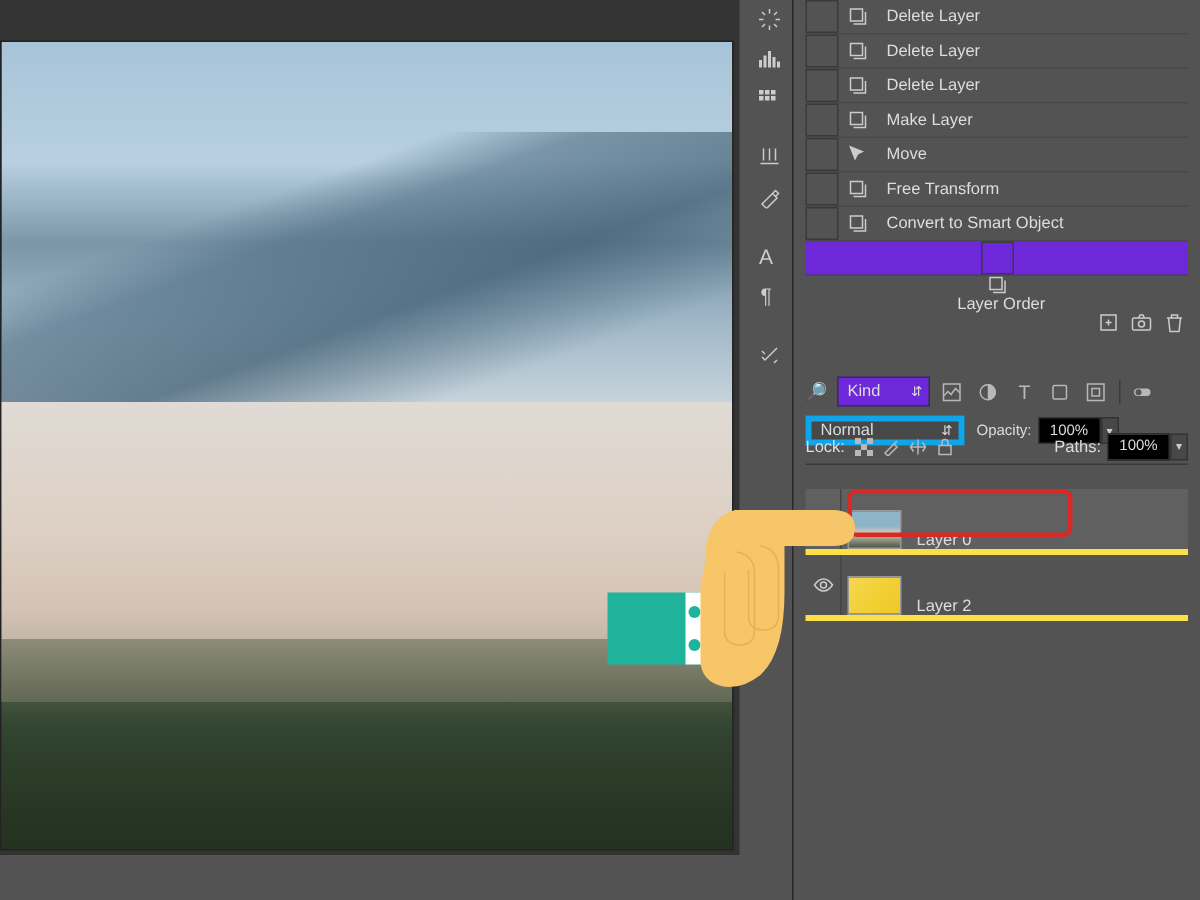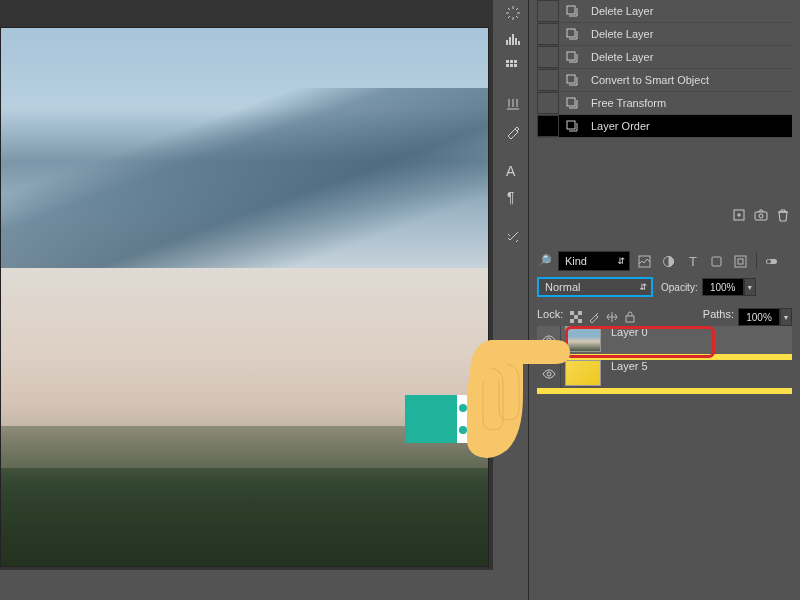--- a/index.html
+++ b/index.html
@@ -20,57 +20,57 @@
   background: linear-gradient(to bottom, rgba(55,75,50,0.4), rgba(35,50,30,0.9)); }
 
 .vtoolbar { position: absolute; left: 498px; top: 0; width: 30px; height: 262px; background: #535353; }
 .vtool { width: 30px; height: 26px; display: flex; align-items: center; justify-content: center; color: #ccc; }
 .vtool svg { width: 16px; height: 16px; }
 
 .right-panel { position: absolute; left: 528px; top: 0; width: 272px; height: 600px; background: #535353; border-left: 1px solid #282828; }
 
 .history-list { position: absolute; top: 0; left: 8px; right: 8px; }
 .history-item { height: 23px; display: flex; align-items: center; border-bottom: 1px solid #484848; background: #535353; }
-.history-item.selected { background: #000000; }
+.history-item.selected { background: #6d28d9; flex-direction: column; }
 .history-slot { width: 22px; height: 100%; border: 1px solid #3a3a3a; flex-shrink: 0; }
 .history-icon { width: 26px; height: 100%; display: flex; align-items: center; justify-content: center; }
 .history-icon svg { width: 14px; height: 14px; }
 .history-label { color: #ddd; font-size: 11px; padding-left: 6px; }
 
 .history-footer { position: absolute; top: 207px; right: 10px; width: 80px; height: 20px; display: flex; gap: 8px; justify-content: flex-end; align-items: center; }
 .footer-icon { color: #ccc; }
 .footer-icon svg { width: 14px; height: 14px; }
 
 .panel-tabs { position: absolute; top: 227px; left: 0; right: 0; height: 22px; background: #424242; display: flex; align-items: center; border-top: 1px solid #282828; }
 .tab { padding: 0 10px; height: 100%; display: flex; align-items: center; color: #999; font-size: 11px; }
 .tab.active { background: #535353; color: #e8e8e8; }
 .tab-menu { margin-left: auto; padding-right: 6px; color: #ccc; }
 
 .filter-bar { position: absolute; top: 249px; left: 8px; right: 8px; height: 24px; display: flex; align-items: center; gap: 6px; }
-.kind-select { width: 72px; height: 20px; background: #000000; border: 1px solid #333; color: #ddd; font-size: 11px; display: flex; align-items: center; padding: 0 6px; position: relative; }
+.kind-select { width: 62px; height: 20px; background: #6d28d9; border: 1px solid #333; color: #ddd; font-size: 11px; display: flex; align-items: center; padding: 0 6px; position: relative; }
 .kind-select::after { content: '⇵'; position: absolute; right: 4px; font-size: 9px; }
 .filter-icon { width: 18px; height: 18px; display: flex; align-items: center; justify-content: center; color: #b8b8b8; font-size: 13px; }
 .filter-icon svg { width: 13px; height: 13px; }
 .filter-divider { width: 1px; height: 16px; background: #3a3a3a; }
 
 .blend-bar { position: absolute; top: 275px; left: 8px; right: 8px; height: 24px; display: flex; align-items: center; }
-.blend-select { width: 116px; height: 20px; background: #484848; border: 2px solid #0ea5e9; color: #ddd; font-size: 11px; display: flex; align-items: center; padding: 0 6px; position: relative; }
+.blend-select { width: 106px; height: 20px; background: #484848; border: 4px solid #0ea5e9; color: #ddd; font-size: 11px; display: flex; align-items: center; padding: 0 6px; position: relative; }
 .blend-select::after { content: '⇵'; position: absolute; right: 4px; font-size: 9px; }
 .opacity-label { color: #ddd; font-size: 10px; margin-left: 8px; }
 .percent-box { width: 42px; height: 18px; background: #000000; border: 1px solid #333; color: #ddd; font-size: 10px; display: flex; align-items: center; justify-content: center; margin-left: 4px; }
 .percent-arrow { width: 12px; height: 18px; background: #484848; border: 1px solid #333; display: flex; align-items: center; justify-content: center; color: #ccc; font-size: 8px; }
 
-.lock-bar { position: absolute; top: 308px; left: 8px; right: 8px; height: 24px; display: flex; align-items: flex-start; border-bottom: 1px solid #3a3a3a; }
+.lock-bar { position: absolute; top: 286px; left: 8px; right: 8px; height: 24px; display: flex; align-items: center; border-bottom: 1px solid #3a3a3a; }
 .lock-label { color: #ddd; font-size: 11px; margin-right: 4px; }
 .lock-icon { width: 18px; height: 18px; display: flex; align-items: center; justify-content: center; color: #b8b8b8; }
 .lock-icon svg { width: 12px; height: 12px; }
 .fill-label { color: #ddd; font-size: 11px; margin-left: auto; }
 
 .layer-list { position: absolute; top: 326px; left: 8px; right: 8px; }
-.layer-row { height: 34px; display: flex; align-items: flex-start; border-bottom: 6px solid #fde047; }
+.layer-row { height: 44px; display: flex; align-items: flex-end; border-bottom: 4px solid #fde047; }
 .layer-row.selected { background: #606060; }
 .vis-toggle { width: 24px; height: 100%; display: flex; align-items: center; justify-content: center; border-right: 1px solid #454545; color: #ccc; }
 .vis-toggle svg { width: 14px; height: 10px; }
 .layer-thumb { width: 36px; height: 26px; margin: 0 4px; border: 1px solid #999; background: linear-gradient(to bottom, #8db4c8 40%, #d4c8b8 60%, #4a5a45); }
 .layer-thumb.yellow { background: linear-gradient(135deg, #f5d850, #f0c820); position: relative; }
 .layer-name { color: #ddd; font-size: 11px; padding-left: 6px; }
 
 .red-highlight { position: absolute; top: 326px; left: 36px; width: 150px; height: 32px; border: 3px solid #d82828; border-radius: 6px; pointer-events: none; }
 
 .pointing-hand { position: absolute; left: 395px; top: 280px; width: 180px; height: 190px; pointer-events: none; }
@@ -175,31 +175,50 @@
       <span class="history-label">Delete Layer</span>
     </div>
     <div class="history-item">
       <div class="history-slot"></div>
       <div class="history-icon">
           <svg viewBox="0 0 14 14" fill="none" stroke="#ccc">
             <rect x="2" y="2" width="8" height="8"></rect>
             <path d="M4 12h8V4"></path>
           </svg>
         </div>
+      <span class="history-label">Make Layer</span>
+    </div>
+    <div class="history-item">
+      <div class="history-slot"></div>
+      <div class="history-icon">
+          <svg viewBox="0 0 14 14" fill="#ccc">
+            <path d="M1 1l4 10 2-4 4-2z"></path>
+          </svg>
+        </div>
+      <span class="history-label">Move</span>
+    </div>
+    <div class="history-item">
+      <div class="history-slot"></div>
+      <div class="history-icon">
+          <svg viewBox="0 0 14 14" fill="none" stroke="#ccc">
+            <rect x="2" y="2" width="8" height="8"></rect>
+            <path d="M4 12h8V4"></path>
+          </svg>
+        </div>
+      <span class="history-label">Free Transform</span>
+    </div>
+    <div class="history-item">
+      <div class="history-slot"></div>
+      <div class="history-icon">
+          <svg viewBox="0 0 14 14" fill="none" stroke="#ccc">
+            <rect x="2" y="2" width="8" height="8"></rect>
+            <path d="M4 12h8V4"></path>
+          </svg>
+        </div>
       <span class="history-label">Convert to Smart Object</span>
-    </div>
-    <div class="history-item">
-      <div class="history-slot"></div>
-      <div class="history-icon">
-          <svg viewBox="0 0 14 14" fill="none" stroke="#ccc">
-            <rect x="2" y="2" width="8" height="8"></rect>
-            <path d="M4 12h8V4"></path>
-          </svg>
-        </div>
-      <span class="history-label">Free Transform</span>
     </div>
     <div class="history-item selected">
       <div class="history-slot"></div>
       <div class="history-icon">
           <svg viewBox="0 0 14 14" fill="none" stroke="#ccc">
             <rect x="2" y="2" width="8" height="8"></rect>
             <path d="M4 12h8V4"></path>
           </svg>
         </div>
       <span class="history-label">Layer Order</span>
@@ -309,21 +328,21 @@
       <span class="layer-name">Layer 0</span>
     </div>
     <div class="layer-row">
       <div class="vis-toggle">
           <svg viewBox="0 0 14 10" fill="none" stroke="#ccc">
             <path d="M1 5c2-3 4-4 6-4s4 1 6 4c-2 3-4 4-6 4s-4-1-6-4z"></path>
             <circle cx="7" cy="5" r="2"></circle>
           </svg>
         </div>
       <div class="layer-thumb yellow"></div>
-      <span class="layer-name">Layer 5</span>
+      <span class="layer-name">Layer 2</span>
     </div>
   </div>
 
   <div class="red-highlight"></div>
 </div>
 
 <svg class="pointing-hand" viewBox="0 0 180 190">
   <rect x="10" y="115" width="65" height="48" fill="#1fb39b"></rect>
   <rect x="62" y="115" width="13" height="48" fill="#fff"></rect>
   <circle cx="68" cy="128" r="4" fill="#1fb39b"></circle>

